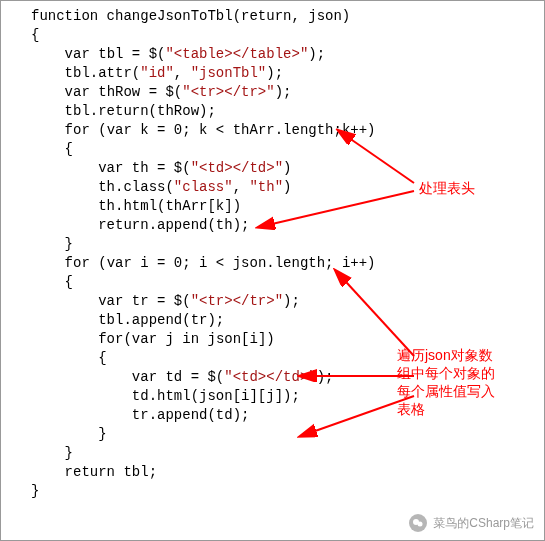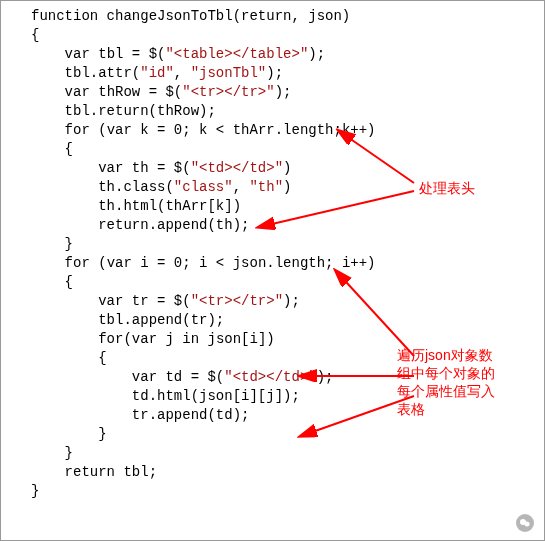--- a/index.html
+++ b/index.html
@@ -112,13 +112,14 @@
   <line x1="413" y1="395" x2="300" y2="435" stroke="#ff0000" stroke-width="2" marker-end="url(#ah)"></line>
 </svg>
 
 <div class="watermark">
   <span class="wm-icon">
     <svg viewBox="0 0 24 24" fill="#fff">
         <circle cx="8" cy="10" r="6"></circle>
         <circle cx="16" cy="14" r="5"></circle>
       </svg>
   </span>
+  <span>菜鸟的CSharp笔记</span>
 </div>
 
 </body></html>

